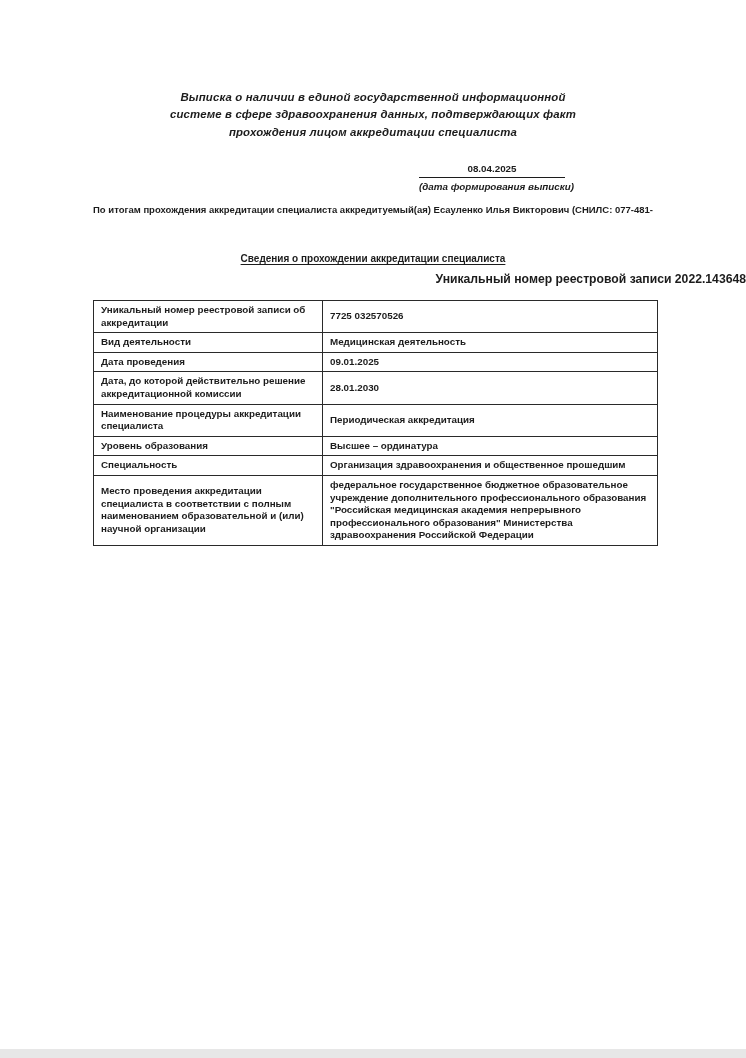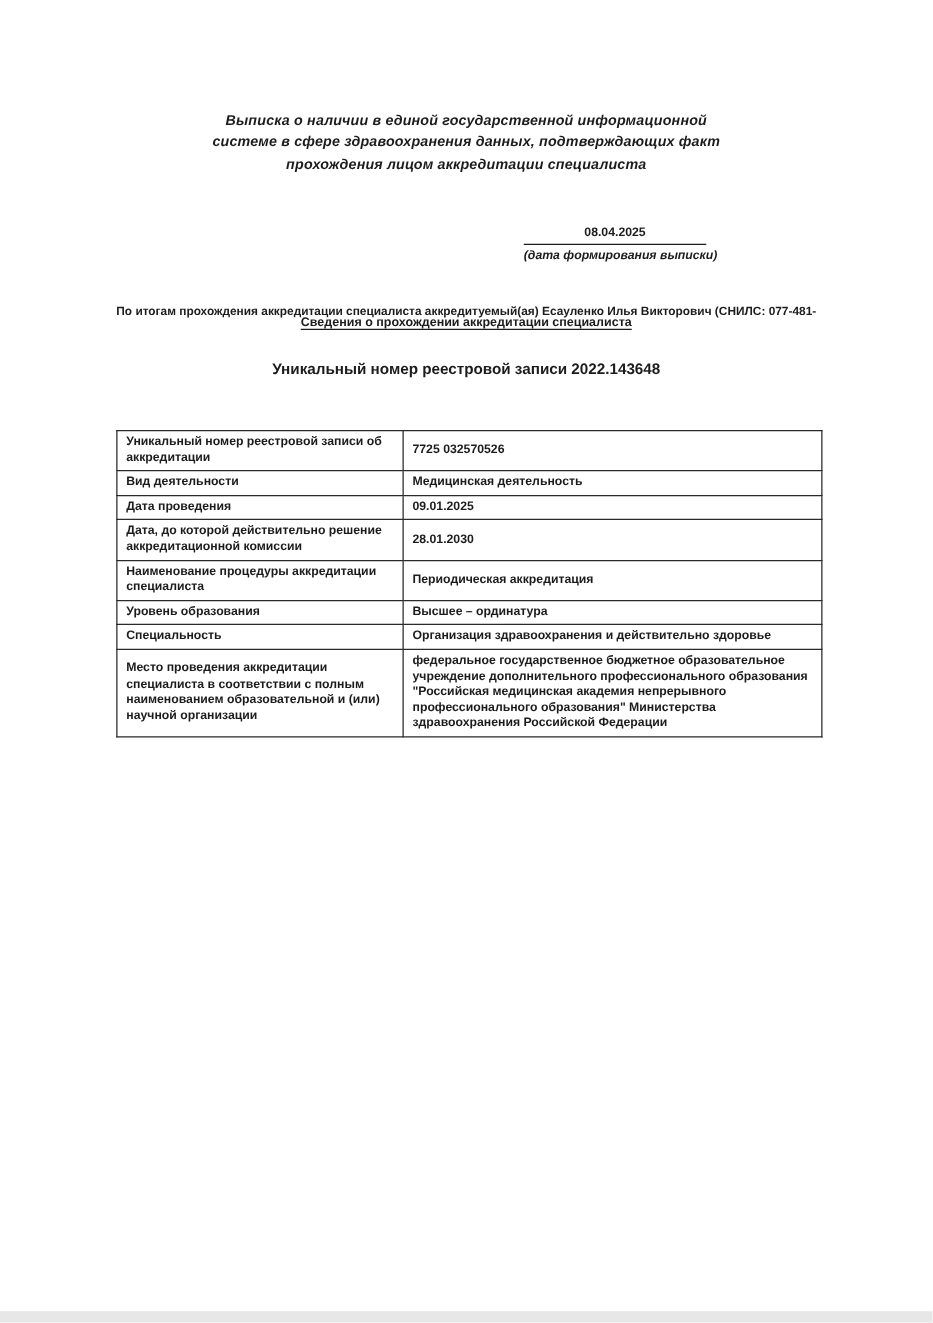--- a/index.html
+++ b/index.html
@@ -29,71 +29,68 @@
     font-style: italic;
   }
   .date-block {
     position: absolute;
     top: 163px;
     left: 419px;
     width: 146px;
     text-align: center;
     font-size: 9.8px;
     line-height: 12px;
-    margin-top: 18px;
   }
   .date-value {
     display: block;
     padding-bottom: 2px;
     border-bottom: 1.6px solid #1c1c1c;
   }
   .date-caption {
     display: block;
     padding-top: 2.5px;
     white-space: nowrap;
     font-style: italic;
   }
   .intro {
     position: absolute;
     top: 203px;
     left: 0;
     right: 0;
     text-align: center;
     font-size: 9.5px;
     line-height: 13.6px;
-    margin-top: 40px;
   }
   .section-heading {
     position: absolute;
     top: 253px;
     left: 0;
     right: 0;
     text-align: center;
     font-size: 10px;
     text-decoration: underline;
     text-underline-offset: 2px;
   }
   .registry-heading {
     position: absolute;
-    top: 288px;
+    top: 272px;
     left: 0;
     right: 0;
-    text-align: center;
+    text-align: right;
     font-size: 12.2px;
   }
   table.doc-table {
     position: absolute;
     top: 300px;
     left: 93px;
     width: 565px;
     border-collapse: collapse;
     table-layout: fixed;
     font-size: 9.8px;
     line-height: 12.6px;
-    margin-top: 44px;
   }
   table.doc-table td {
     border: 1.6px solid #2a2a2a;
     padding: 3px 8px 3px 7px;
     vertical-align: middle;
     word-wrap: break-word;
   }
   table.doc-table td.label-cell {
     width: 213px;
   }
@@ -149,21 +146,21 @@
       <tr>
         <td class="label-cell">Наименование процедуры аккредитации специалиста</td>
         <td class="value-cell">Периодическая аккредитация</td>
       </tr>
       <tr>
         <td class="label-cell">Уровень образования</td>
         <td class="value-cell">Высшее – ординатура</td>
       </tr>
       <tr>
         <td class="label-cell">Специальность</td>
-        <td class="value-cell">Организация здравоохранения и действительно здоровье</td>
+        <td class="value-cell">Организация здравоохранения и общественное прошедшим</td>
       </tr>
       <tr>
         <td class="label-cell">Место проведения аккредитации специалиста в соответствии с полным наименованием образовательной и (или) научной организации</td>
         <td class="value-cell">федеральное государственное бюджетное образовательное учреждение дополнительного профессионального образования "Российская медицинская академия непрерывного профессионального образования" Министерства здравоохранения Российской Федерации</td>
       </tr>
     </tbody>
 </table>
 
 <div class="bottom-strip"></div>
 

